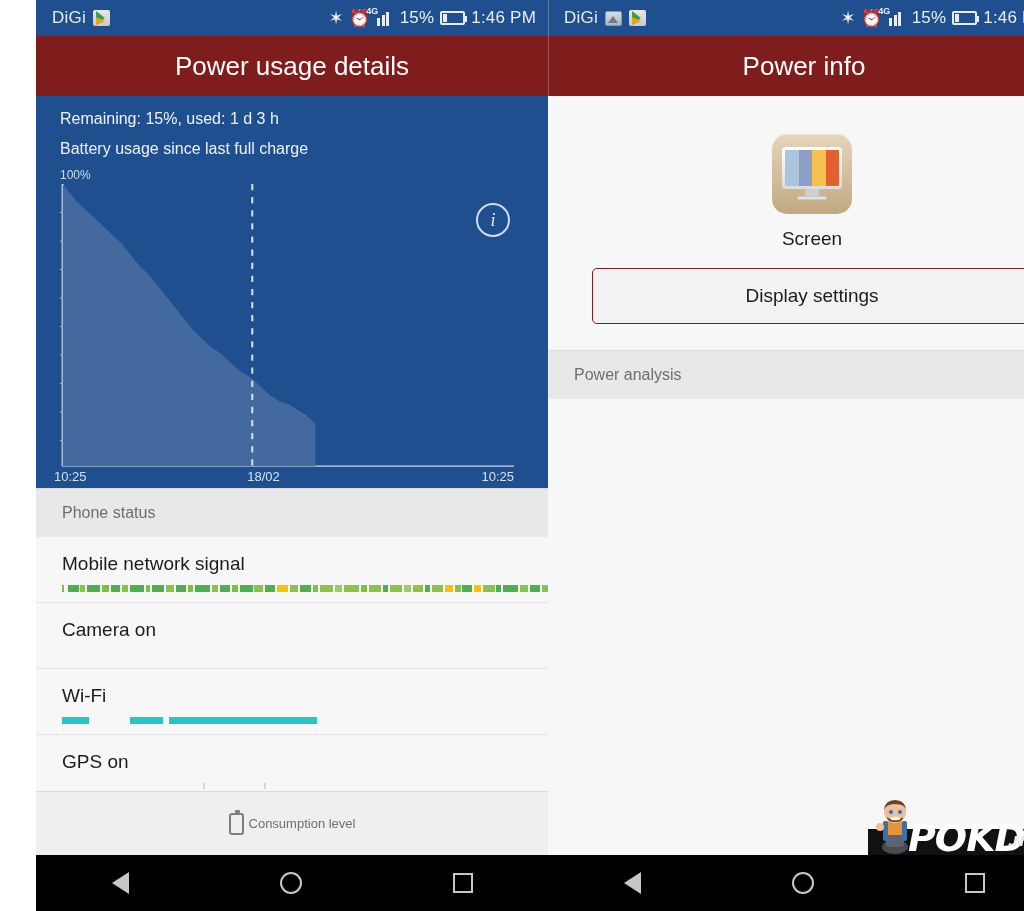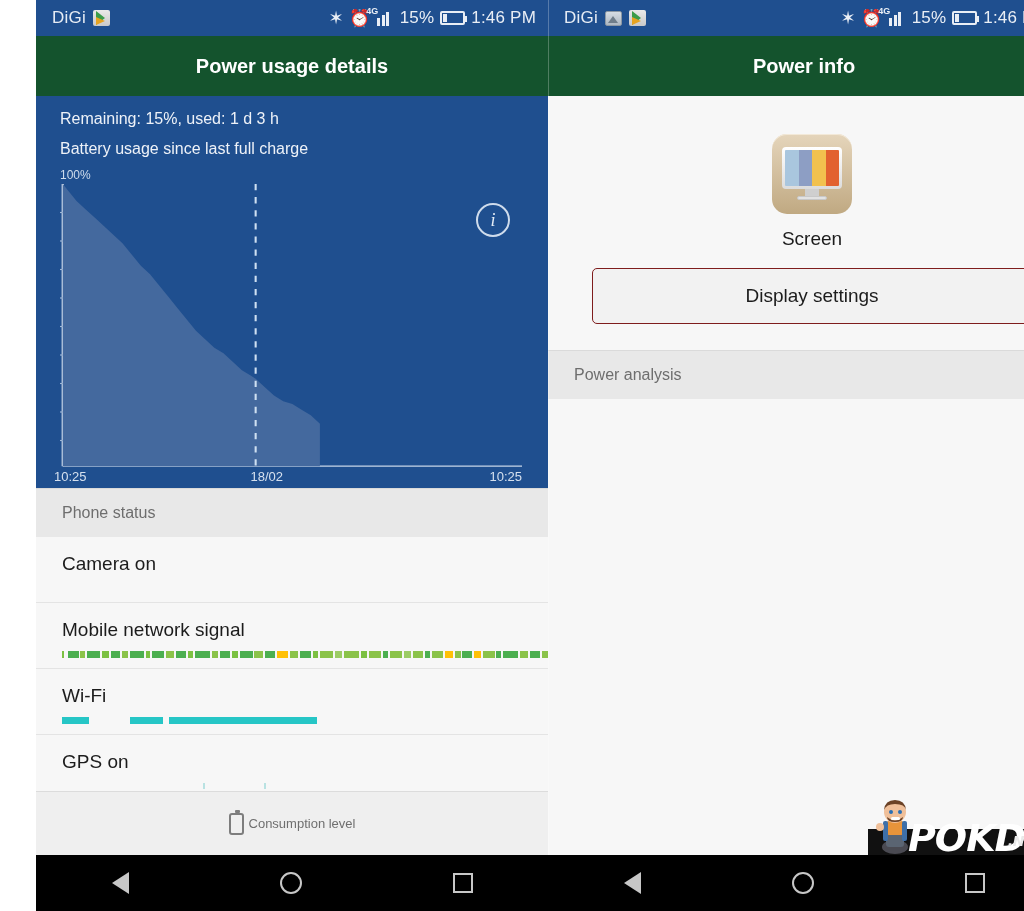--- a/index.html
+++ b/index.html
@@ -69,28 +69,27 @@
   }
   .ic-batt::after{
     content:""; position:absolute; right:-4px; top:3px;
     width:2px; height:6px; background:#e9eef5;
   }
   .ic-batt i { display:block; height:8px; background:#e9eef5; margin-left:1px; width:4px; }
   .sb-time { font-size:17px; }
 
   
   .titlebar {
-    height:60px; background:#14532d; color:#ffffff;
+    height:60px; background:#7f1d1d; color:#ffffff;
     display:flex; align-items:center; justify-content:center;
-    font-size:20px;
-    font-weight:bold;
-  }
-
-  
-  .chartzone { background:#1f4f8f; padding:0 8px 0 0; position:relative; height:392px; }
+    font-size:26px;
+  }
+
+  
+  .chartzone { background:#1f4f8f; padding:0 16px 0 0; position:relative; height:392px; }
   .chart-summary {
     color:#eef2f8; font-size:16px; padding:14px 0 0 24px;
   }
   .chart-summary .line2 { margin-top:12px; }
   .info-badge {
     position:absolute; right:38px; top:107px;
     width:34px; height:34px; border-radius:50%;
     border:2px solid #cfdcec; color:#e4ecf5;
     display:flex; align-items:center; justify-content:center;
     font-size:18px; font-style:italic; font-family:"Liberation Serif", serif;
@@ -275,23 +274,20 @@
       <div class="axis-bottom">
         <span class="ab-l">10:25</span>
         <span class="ab-m">18/02</span>
         <span class="ab-r">10:25</span>
       </div>
     </div>
 
     <div class="section-header">Phone status</div>
 
     <div class="list" id="status-list">
-        <div class="row">
-          <div class="row-label">Camera on</div>
-        </div>
         <div class="row">
           <div class="row-label">Mobile network signal</div>
           <div class="row-bars">
             <span class="seg" style="left: 0%; width: 0.5%; background: rgb(124, 193, 66);"></span>
             <span class="seg" style="left: 1.2%; width: 2.2%; background: rgb(76, 175, 80);"></span>
             <span class="seg" style="left: 3.8%; width: 1%; background: rgb(139, 195, 74);"></span>
             <span class="seg" style="left: 5.2%; width: 2.6%; background: rgb(76, 175, 80);"></span>
             <span class="seg" style="left: 8.2%; width: 1.4%; background: rgb(124, 193, 66);"></span>
             <span class="seg" style="left: 10%; width: 2%; background: rgb(76, 175, 80);"></span>
             <span class="seg" style="left: 12.4%; width: 1.2%; background: rgb(139, 195, 74);"></span>
@@ -329,20 +325,23 @@
             <span class="seg" style="left: 84.8%; width: 1.4%; background: rgb(255, 193, 7);"></span>
             <span class="seg" style="left: 86.6%; width: 2.4%; background: rgb(139, 195, 74);"></span>
             <span class="seg" style="left: 89.4%; width: 1%; background: rgb(76, 175, 80);"></span>
             <span class="seg" style="left: 90.8%; width: 3%; background: rgb(76, 175, 80);"></span>
             <span class="seg" style="left: 94.2%; width: 1.6%; background: rgb(139, 195, 74);"></span>
             <span class="seg" style="left: 96.2%; width: 2.2%; background: rgb(76, 175, 80);"></span>
             <span class="seg" style="left: 98.8%; width: 1.2%; background: rgb(139, 195, 74);"></span>
           </div>
         </div>
         <div class="row">
+          <div class="row-label">Camera on</div>
+        </div>
+        <div class="row">
           <div class="row-label">Wi-Fi</div>
           <div class="row-bars">
             <span class="seg" style="left: 0%; width: 5.5%; background: rgb(38, 198, 198);"></span>
             <span class="seg" style="left: 14%; width: 6.8%; background: rgb(38, 198, 198);"></span>
             <span class="seg" style="left: 22%; width: 30.5%; background: rgb(38, 198, 198);"></span>
           </div>
         </div>
         <div class="row">
           <div class="row-label">GPS on</div>
           <div class="row-bars">

